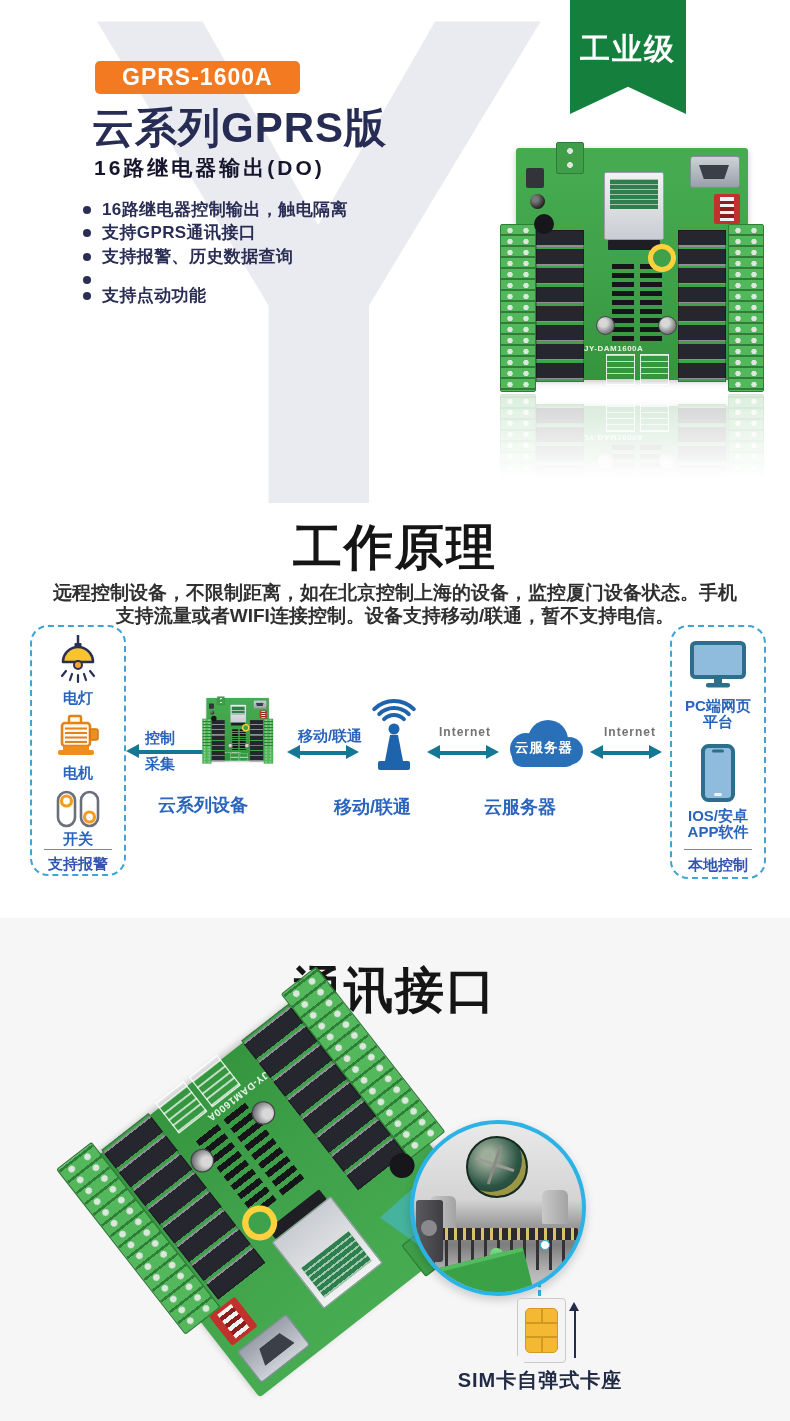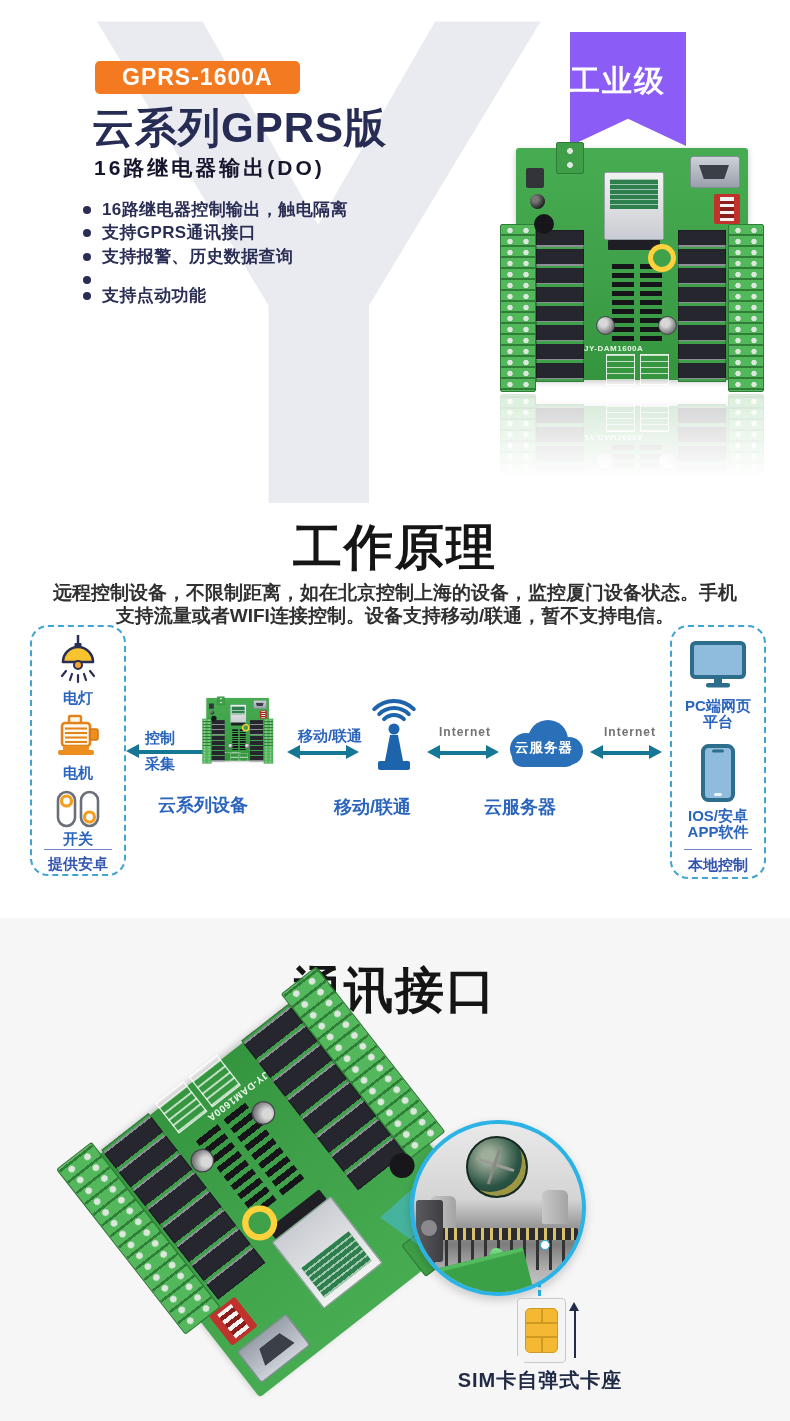--- a/index.html
+++ b/index.html
@@ -35,23 +35,23 @@
   }
   .feat { display:flex; align-items:flex-start; }
   .feat .dot {
     flex:0 0 auto; width:8px; height:8px; border-radius:50%; background:#2A2E55;
     margin:8px 11px 0 0;
   }
   .feat .ftxt {
     font-size:17px; font-weight:600; color:#2A2E55; line-height:23.4px; letter-spacing:.4px;
   }
   .ribbon {
-    position:absolute; left:570px; top:0; width:116px; height:114px; background:#8b5cf6;
+    position:absolute; left:570px; top:0; width:116px; height:114px; background:#15803d;
     clip-path:polygon(0 0, 100% 0, 100% 100%, 50% 76%, 0 100%);
-    display:flex; margin-top:32px;
+    display:flex; justify-content:center;
   }
   .ribbon span { color:#fff; font-size:30px; font-weight:700; letter-spacing:2px; margin-top:29px; }
 
   
   .pcb { position:relative; width:264px; height:244px; }
   .pcb > div { position:absolute; }
   .pcb-body {
     left:16px; top:0; width:232px; height:232px; border-radius:3px;
     background:linear-gradient(180deg,#47AC51 0%,#3FA14A 55%,#35953F 100%);
     box-shadow:0 2px 6px rgba(0,0,0,.22);
@@ -329,21 +329,21 @@
       <div class="icn" style="top:162px;">
         <svg width="46" height="40" viewBox="0 0 46 40">
           <rect x="3" y="3" width="17" height="34" rx="8.5" fill="#fff" stroke="#6A6F7A" stroke-width="2.6"></rect>
           <circle cx="11.5" cy="12" r="5" fill="#fff" stroke="#F59D21" stroke-width="3.2"></circle>
           <rect x="26" y="3" width="17" height="34" rx="8.5" fill="#fff" stroke="#6A6F7A" stroke-width="2.6"></rect>
           <circle cx="34.5" cy="28" r="5" fill="#fff" stroke="#F59D21" stroke-width="3.2"></circle>
         </svg>
       </div>
       <div class="box-lbl" style="top:204px;">开关</div>
       <div class="box-div" style="top:222px;"></div>
-      <div class="box-foot" style="top:228px;">提供安卓</div>
+      <div class="box-foot" style="top:228px;">支持报警</div>
     </div>
 
     <div class="lk" style="left:130px; top:224px; width:60px;">控制</div>
     <div class="darrow" style="left:126px; top:239px; width:98px;">
         <span class="bar"></span>
       </div>
     <div class="lk" style="left:130px; top:250px; width:60px;">采集</div>
 
     <div id="slot-diagram">
   <div class="pcb">

